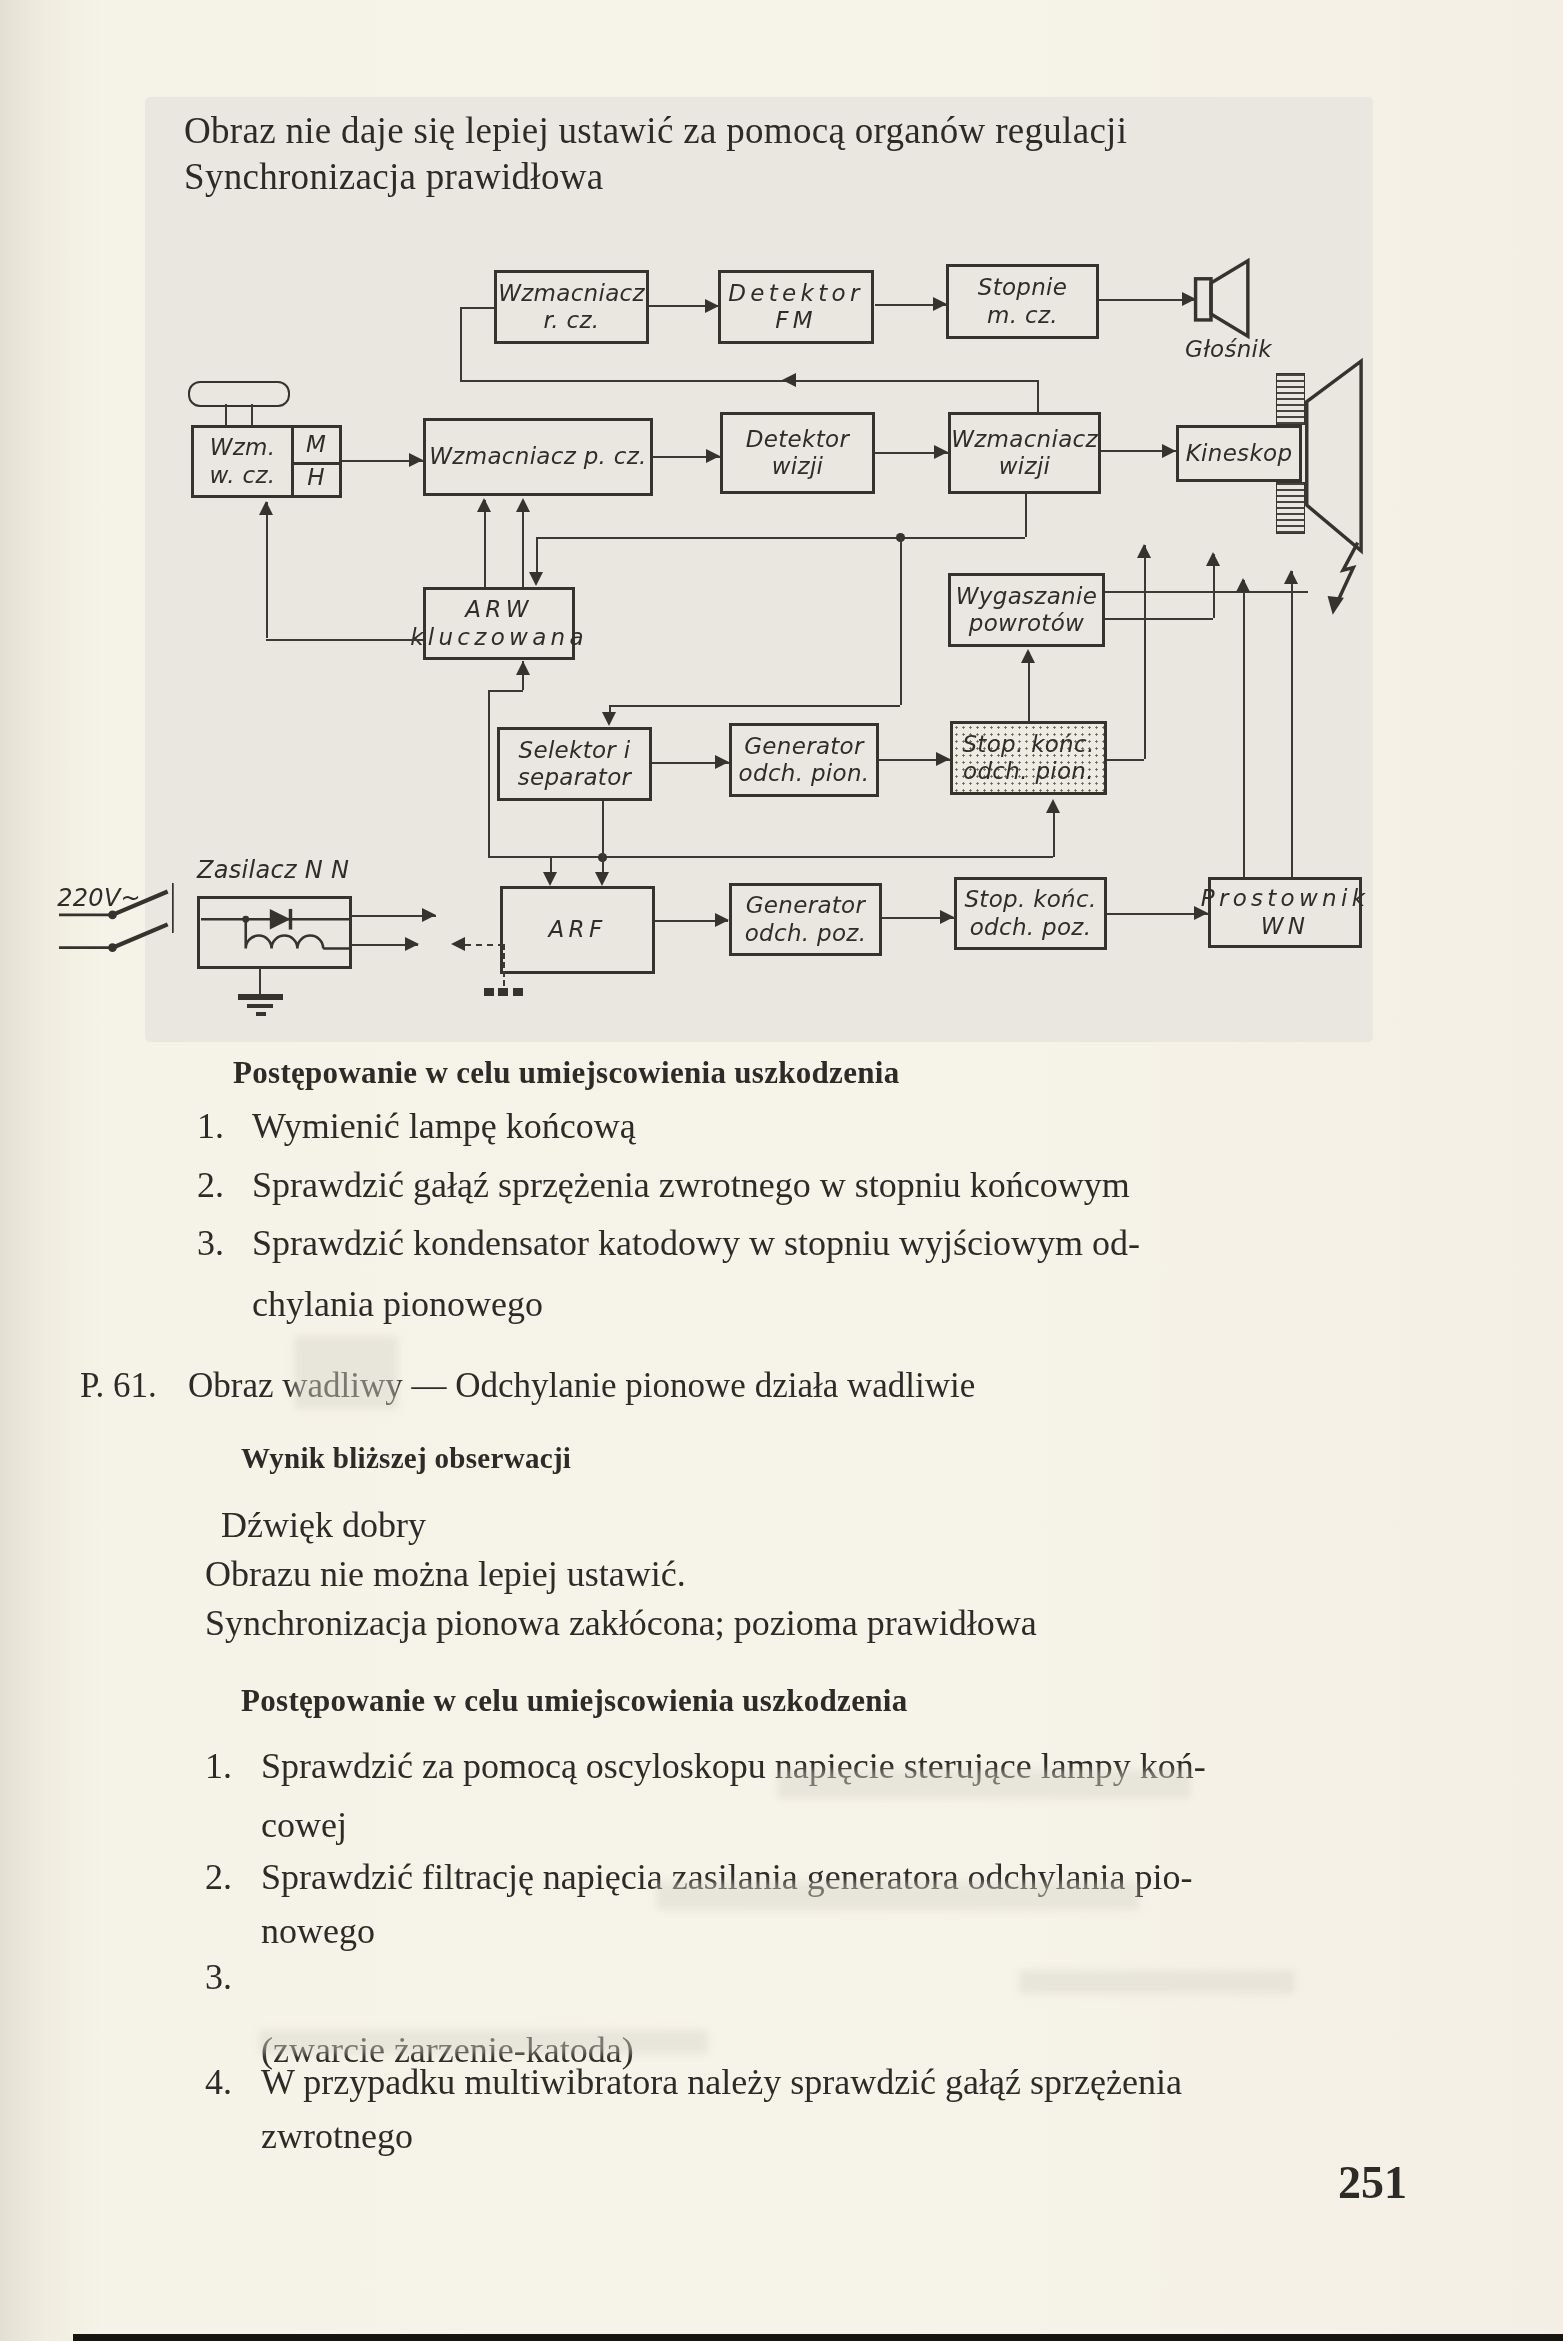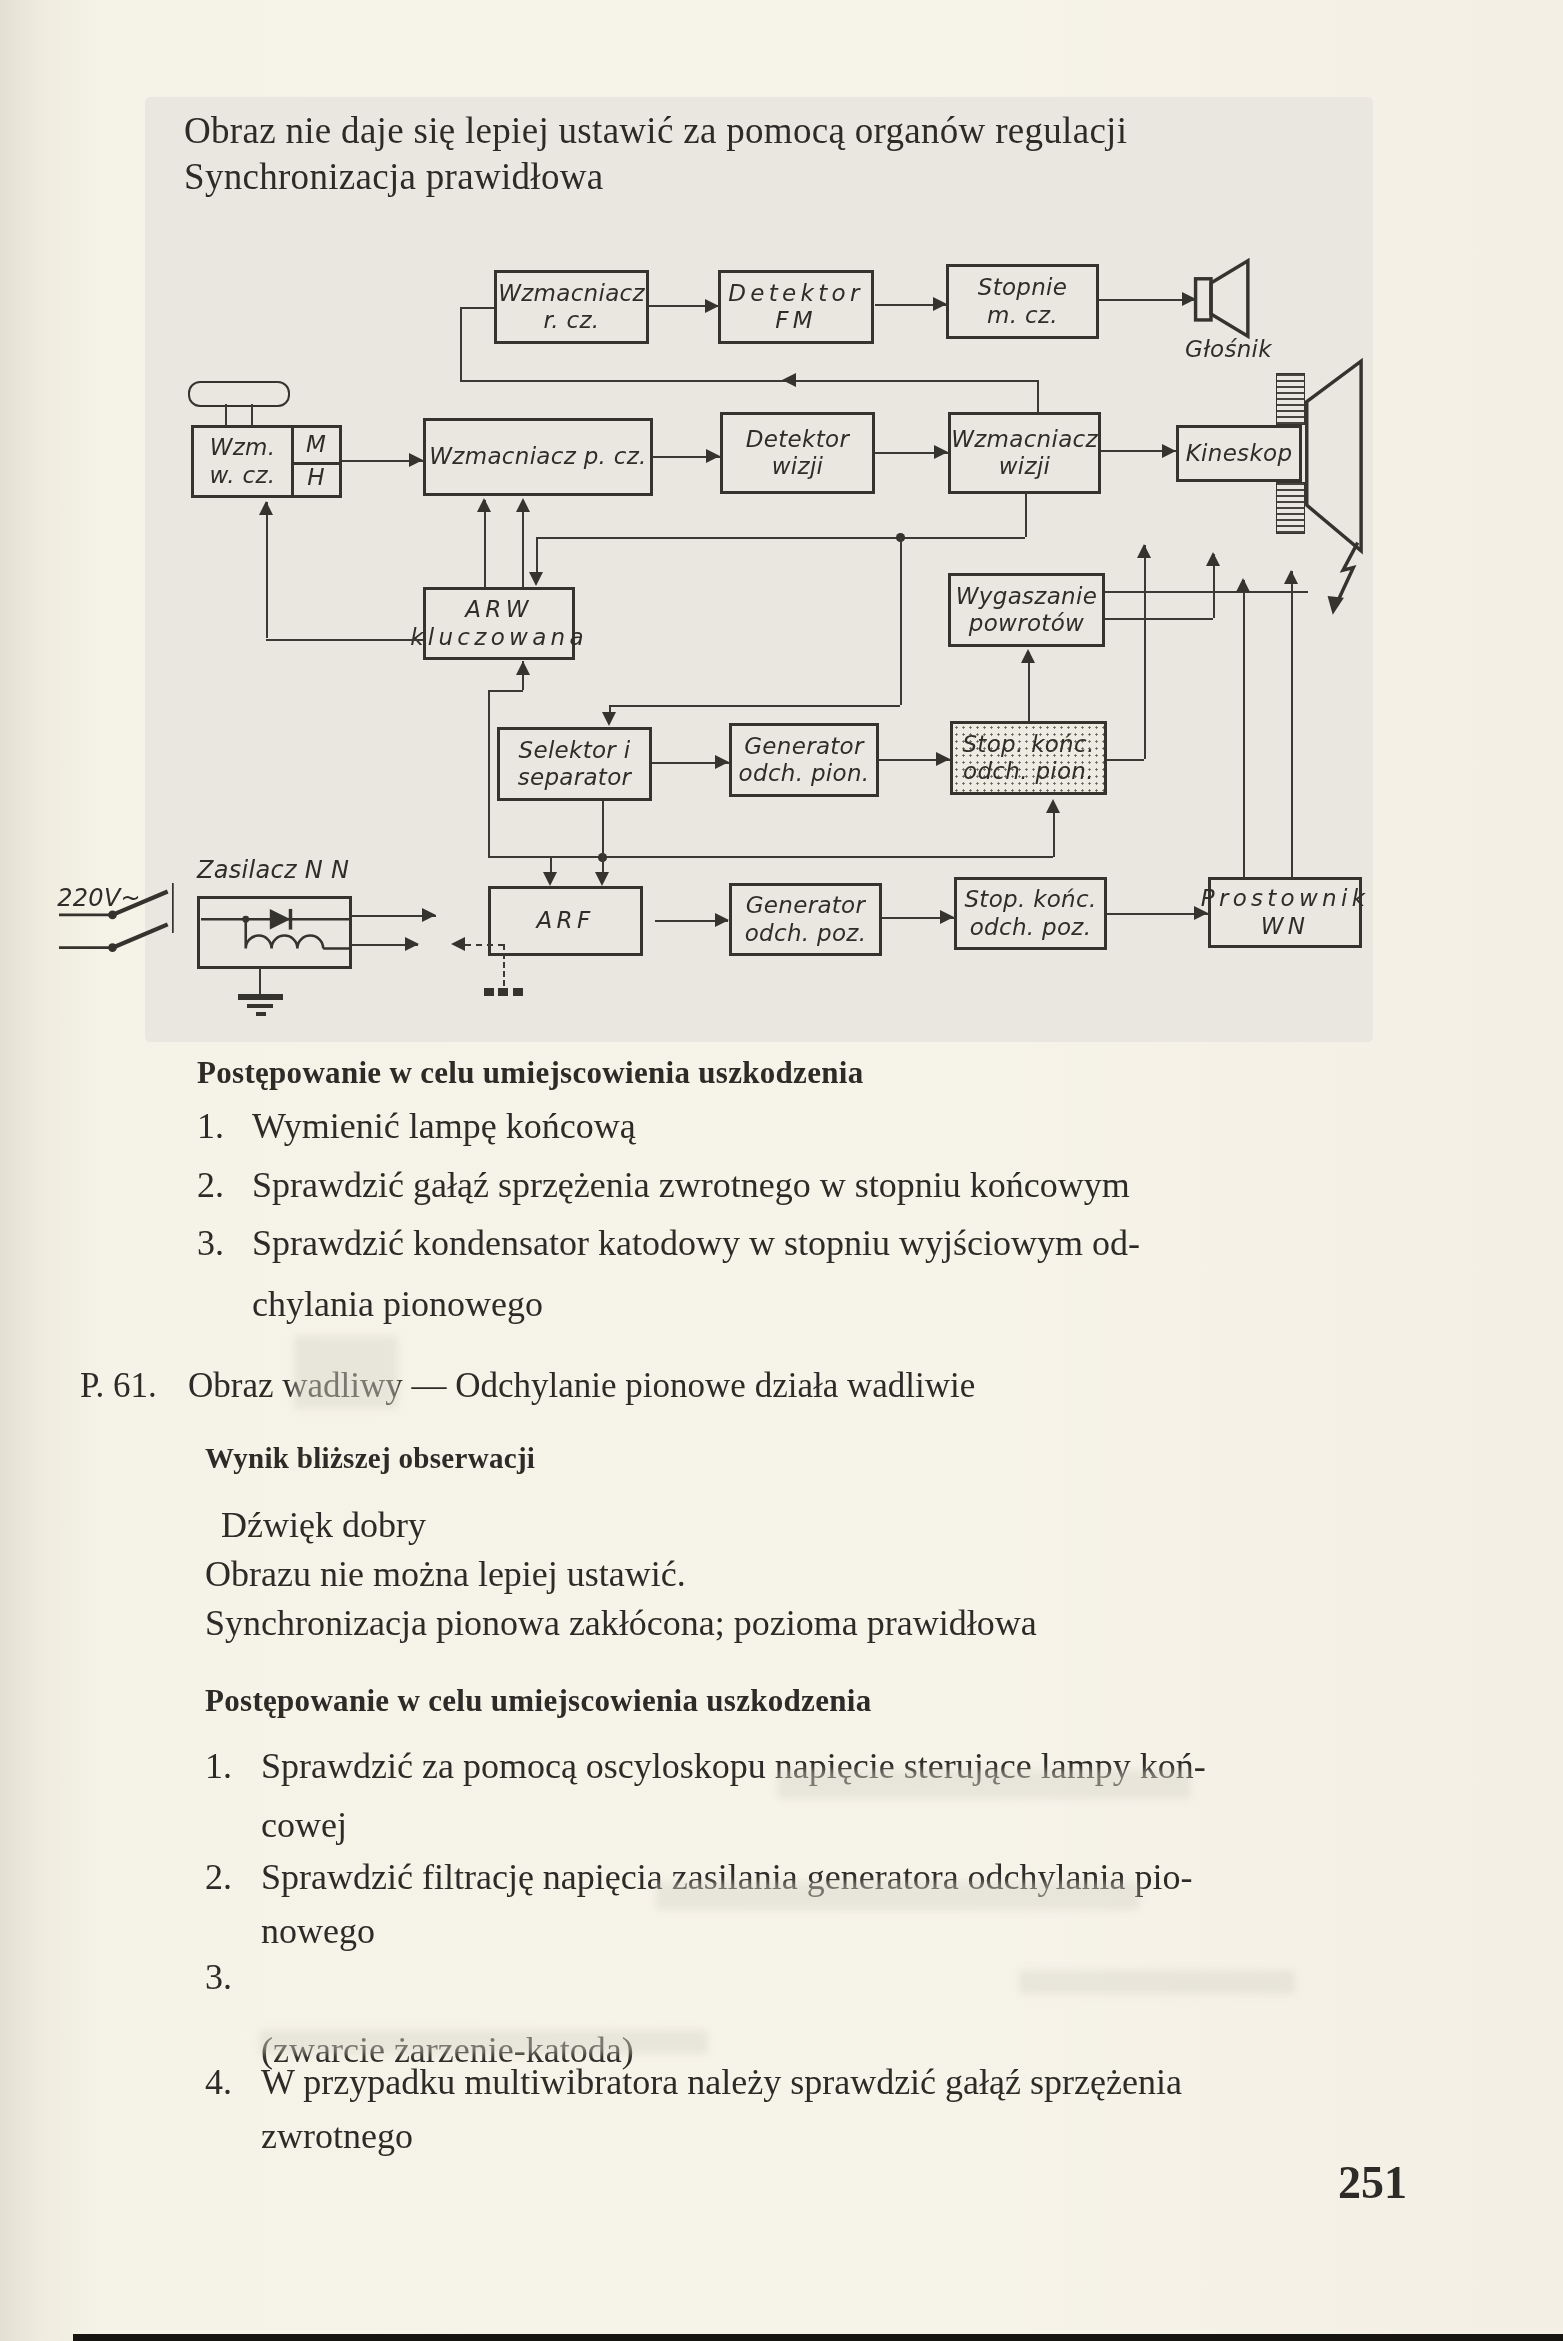--- a/index.html
+++ b/index.html
@@ -3,21 +3,21 @@
 <meta charset="utf-8">
 <style>
   html,body{margin:0;padding:0;background:#efece1;}
   .page{position:relative;width:1563px;height:2342px;overflow:hidden;
         background:linear-gradient(90deg,#e3dfd3 0,#efecdf 39px,#f5f2e7 104px,#f6f3e9 60%,#f3efe4 100%);
         font-family:"Liberation Serif",serif;color:#2c2b27;}
   .wash{position:absolute;background:#e9e7df;border-radius:5.2px;}
   .t{position:absolute;white-space:nowrap;}
   .h1{font-size:37px;letter-spacing:0.3px;}
   .bold{font-weight:normal;}
-  .sub{font-size:31px;font-weight:bold;letter-spacing:0.3px;}
+  .sub{font-size:31px;font-weight:bold;letter-spacing:0.3px;margin-left:36px;}
   .body{font-size:36px;}
   .pnum{font-size:46px;font-weight:bold;}
   
   .diagram{position:absolute;left:52px;top:207px;width:1416px;height:855px;}
   .blk{position:absolute;border:3.5px solid #34332e;box-sizing:border-box;
        display:flex;align-items:center;justify-content:center;text-align:center;background:transparent;}
   .lbl{font:italic 23px "DejaVu Sans",sans-serif;color:#2e2d29;white-space:pre-line;line-height:1.18;letter-spacing:0.3px;}
   .sp{letter-spacing:4.3px;}
   .stipple{background-image:radial-gradient(#63625c 0.9px,transparent 1.4px);background-size:7px 7px;background-color:#eeebe2;}
   .wh{position:absolute;height:0;border-top:2.6px solid #3a3933;}
@@ -123,21 +123,21 @@
       </div>
     <div class="blk" style="left:677px;top:516px;width:150px;height:74px;">
         <div class="lbl">Generator
 odch. pion.</div>
       </div>
     <div class="blk stipple" style="left:898px;top:514px;width:157px;height:74px;">
         <div class="lbl">Stop. końc.
 odch. pion.</div>
       </div>
 
-    <div class="blk" style="left:436px;top:679px;width:155px;height:70px;">
+    <div class="blk" style="left:448px;top:679px;width:155px;height:88px;">
         <div class="lbl sp">ARF</div>
       </div>
     <div class="blk" style="left:677px;top:676px;width:153px;height:73px;">
         <div class="lbl">Generator
 odch. poz.</div>
       </div>
     <div class="blk" style="left:902px;top:670px;width:153px;height:73px;">
         <div class="lbl">Stop. końc.
 odch. poz.</div>
       </div>

